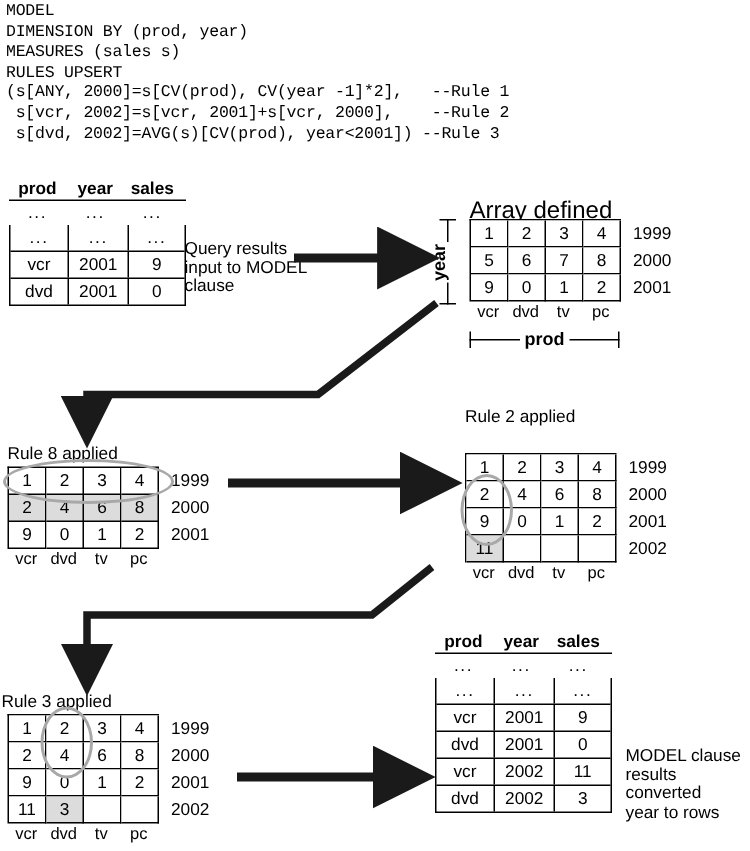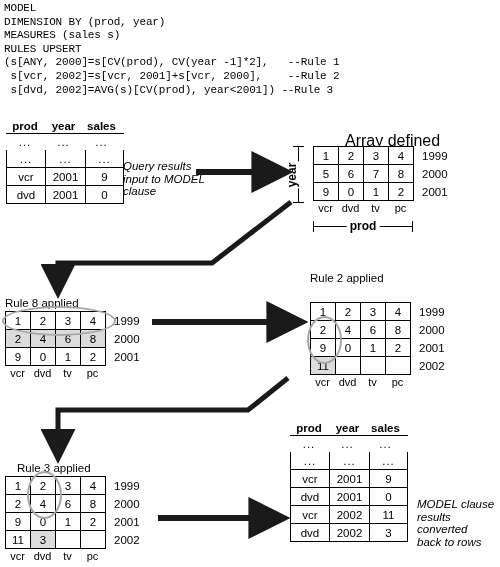--- a/index.html
+++ b/index.html
@@ -182,21 +182,20 @@
     font-weight: bold;
     background: #fff;
     padding: 0 3px;
   }
 
   
   .note {
     font-size: 11.5px;
     line-height: 12.6px;
     white-space: pre-line;
-    font-style: italic;
   }
 
   
   #connectors {
     position: absolute;
     left: 0; top: 0;
     width: 500px;
     height: 567px;
     pointer-events: none;
   }
@@ -239,21 +238,21 @@
       <span class="c-year">2001</span>
       <span class="c-sales">0</span>
     </div>
   </div>
 </div>
 
 <div class="abs note" style="left:123px; top:160px;">Query results
 input to MODEL
 clause</div>
 
-<div class="abs" style="left:313px; top:132px;margin-left:32px;" style-placeholder="">Array defined</div>
+<div class="abs" style="left:313px; top:132px;" style-placeholder="">Array defined</div>
 <div class="abs grid-wrap" style="left:313px; top:146px;">
   <div class="grid">
     <div class="grow">
       <div class="gcell">1</div>
       <div class="gcell">2</div>
       <div class="gcell">3</div>
       <div class="gcell">4</div>
       <div class="yearlab" style="top:3px;">1999</div>
     </div>
     <div class="grow">
@@ -361,21 +360,21 @@
   </div>
   <div class="collabs">
     <span>vcr</span>
     <span>dvd</span>
     <span>tv</span>
     <span>pc</span>
   </div>
 </div>
 <div class="abs oval" style="left:307px; top:316px; width:31px; height:44px;"></div>
 
-<div class="abs gtitle" style="left:17px; top:462px;">Rule 3 applied</div>
+<div class="abs gtitle" style="left:1px; top:462px;">Rule 3 applied</div>
 <div class="abs grid-wrap" style="left:5px; top:476px;">
   <div class="grid">
     <div class="grow">
       <div class="gcell">1</div>
       <div class="gcell">2</div>
       <div class="gcell">3</div>
       <div class="gcell">4</div>
       <div class="yearlab" style="top:3px;">1999</div>
     </div>
     <div class="grow">
@@ -445,21 +444,21 @@
       <span class="c-prod">dvd</span>
       <span class="c-year">2002</span>
       <span class="c-sales">3</span>
     </div>
   </div>
 </div>
 
 <div class="abs note" style="left:417px; top:498px;">MODEL clause
 results
 converted
-back to rows</div>
+year to rows</div>
 
 <svg id="connectors">
   <defs>
     <marker id="ah" markerWidth="7" markerHeight="7" refX="5.6" refY="3.5" orient="auto" markerUnits="strokeWidth">
       <path d="M0,0 L7,3.5 L0,7 z" fill="#1a1a1a"></path>
     </marker>
   </defs>
 
   <line x1="196" y1="172" x2="285" y2="172" stroke="#1a1a1a" stroke-width="6" marker-end="url(#ah)"></line>
 

